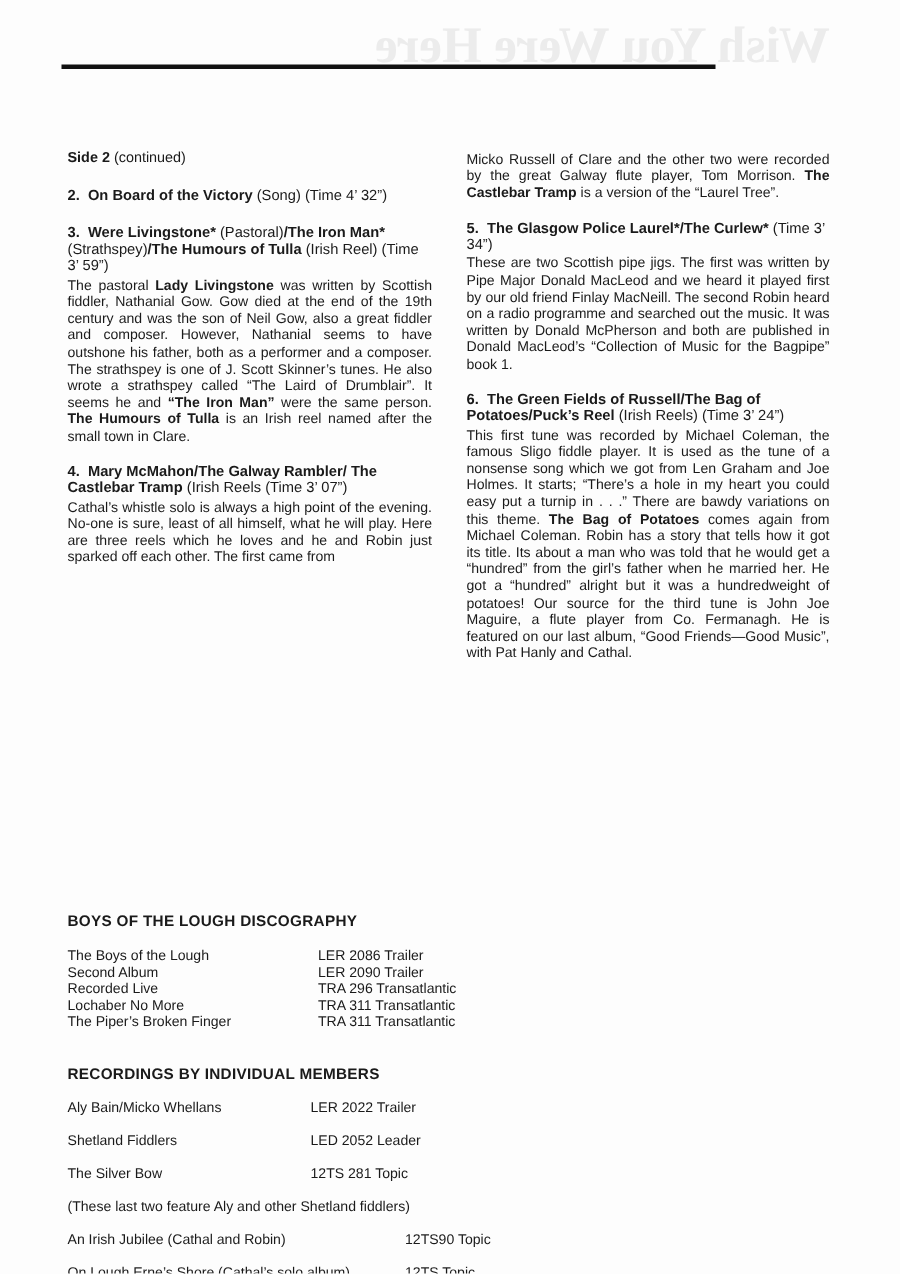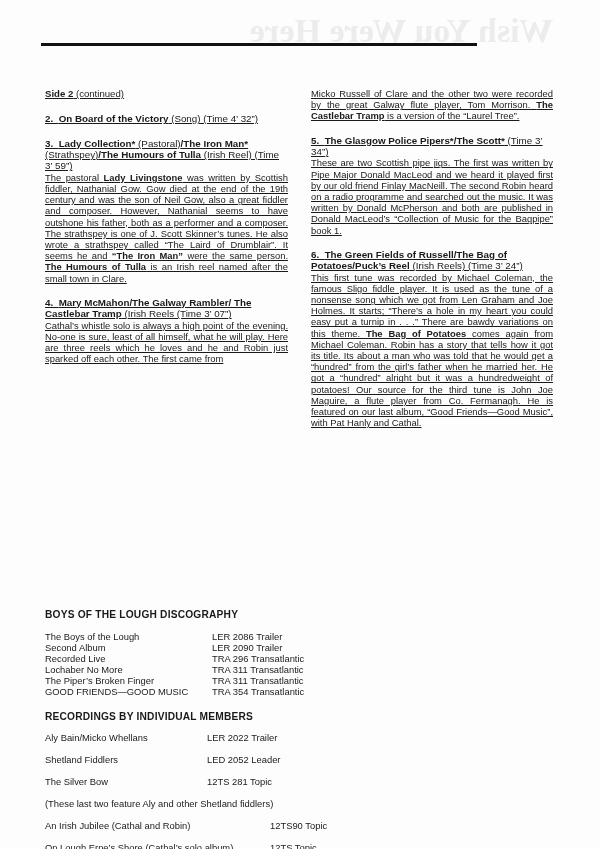--- a/index.html
+++ b/index.html
@@ -1,21 +1,21 @@
 <!DOCTYPE html>
 <html><head>
 <meta charset="utf-8">
 <style>
   html, body { margin:0; padding:0; }
   body { width:600px; height:849px; background:#fdfdfd; position:relative; overflow:hidden;
          font-family:"Liberation Sans", sans-serif; color:#1a1a1a; }
   .ghost { position:absolute; left:250px; top:12px; font-family:"Liberation Serif", serif;
            font-size:34px; font-weight:bold; color:#ececec; transform:scaleX(-1); white-space:nowrap; }
   .rule { position:absolute; left:41px; top:43px; width:436px; height:3px; background:#111; }
-  .col { position:absolute; top:88px; width:220px; font-size:9.4px; line-height:11.2px;text-decoration:underline; }
+  .col { position:absolute; top:100px; width:220px; font-size:9.4px; line-height:11.2px; }
   .col.left { left:45px; width:220px; }
   .col.right { left:311px; width:242px; }
   .col.left { width:243px; }
   .p { text-align:justify; margin:0; }
   .side { font-size:9.6px; margin:0 0 14px 0; }
   .side b { font-weight:bold; }
   .sec { margin-bottom:13px; }
   .head { font-size:9.8px; margin:0; line-height:11.4px; }
   b { font-weight:bold; }
   .disc { position:absolute; left:45px; top:609px; width:520px; font-size:9.4px; }
@@ -35,37 +35,37 @@
 <div class="ghost">Wish You Were Here</div>
 <div class="rule"></div>
 
 <div class="col left">
   <p class="side"><b>Side  2</b><span> (continued)</span></p>
   <div id="left-tracks">
       <div class="sec">
         <p class="head"><b>2.&nbsp;&nbsp;</b><b>On Board of the Victory</b><span> (Song) (Time 4’ 32”)</span></p>
       </div>
       <div class="sec">
-        <p class="head"><b>3.&nbsp;&nbsp;</b><b>Lady Collection*</b><span> (Pastoral)</span><b>/The Iron Man*</b><span> (Strathspey)</span><b>/The Humours of Tulla</b><span> (Irish Reel) (Time 3’ 59”)</span></p>
+        <p class="head"><b>3.&nbsp;&nbsp;</b><b>Were Livingstone*</b><span> (Pastoral)</span><b>/The Iron Man*</b><span> (Strathspey)</span><b>/The Humours of Tulla</b><span> (Irish Reel) (Time 3’ 59”)</span></p>
         <p class="p"><span>The pastoral </span><b>Lady Livingstone</b><span> was written by Scottish fiddler, Nathanial Gow. Gow died at the end of the 19th century and was the son of Neil Gow, also a great fiddler and composer. However, Nathanial seems to have outshone his father, both as a performer and a composer. The strathspey is one of J. Scott Skinner’s tunes. He also wrote a strathspey called “The Laird of Drumblair”. It seems he and </span><b>“The Iron Man”</b><span> were the same person. </span><b>The Humours of Tulla</b><span> is an Irish reel named after the small town in Clare.</span></p>
       </div>
       <div class="sec" style="margin-bottom: 0px;">
         <p class="head"><b>4.&nbsp;&nbsp;</b><b>Mary McMahon/The Galway Rambler/ The Castlebar Tramp</b><span> (Irish Reels (Time 3’ 07”)</span></p>
         <p class="p"><span>Cathal’s whistle solo is always a high point of the evening. No-one is sure, least of all himself, what he will play. Here are three reels which he loves and he and Robin just sparked off each other. The first came from</span></p>
       </div>
     </div>
 </div>
 
 <div class="col right">
   <div id="right-tracks">
       <div class="sec" style="margin-bottom: 13px;">
         <p class="p"><span>Micko Russell of Clare and the other two were recorded by the great Galway flute player, Tom Morrison. </span><b>The Castlebar Tramp</b><span> is a version of the “Laurel Tree”.</span></p>
       </div>
       <div class="sec">
-        <p class="head"><b>5.&nbsp;&nbsp;</b><b>The Glasgow Police Pipers*/The Scott*</b><span> (Time 3’ 34”)</span></p>
+        <p class="head"><b>5.&nbsp;&nbsp;</b><b>The Glasgow Police Laurel*/The Curlew*</b><span> (Time 3’ 34”)</span></p>
         <p class="p"><span>These are two Scottish pipe jigs. The first was written by Pipe Major Donald MacLeod and we heard it played first by our old friend Finlay MacNeill. The second Robin heard on a radio programme and searched out the music. It was written by Donald McPherson and both are published in Donald MacLeod’s “Collection of Music for the Bagpipe” book 1.</span></p>
       </div>
       <div class="sec">
         <p class="head"><b>6.&nbsp;&nbsp;</b><b>The Green Fields of Russell/The Bag of Potatoes/Puck’s Reel</b><span> (Irish Reels) (Time 3’ 24”)</span></p>
         <p class="p"><span>This first tune was recorded by Michael Coleman, the famous Sligo fiddle player. It is used as the tune of a nonsense song which we got from Len Graham and Joe Holmes. It starts; “There’s a hole in my heart you could easy put a turnip in . . .” There are bawdy variations on this theme. </span><b>The Bag of Potatoes</b><span> comes again from Michael Coleman. Robin has a story that tells how it got its title. Its about a man who was told that he would get a “hundred” from the girl’s father when he married her. He got a “hundred” alright but it was a hundredweight of potatoes! Our source for the third tune is John Joe Maguire, a flute player from Co. Fermanagh. He is featured on our last album, “Good Friends—Good Music”, with Pat Hanly and Cathal.</span></p>
       </div>
     </div>
 </div>
 
 <div class="disc">
@@ -84,24 +84,20 @@
         <span>TRA 296 Transatlantic</span>
       </div>
       <div class="drow">
         <span class="t">Lochaber No More</span>
         <span>TRA 311 Transatlantic</span>
       </div>
       <div class="drow">
         <span class="t">The Piper’s Broken Finger</span>
         <span>TRA 311 Transatlantic</span>
       </div>
-      <div class="drow">
-        <span class="t">GOOD FRIENDS—GOOD MUSIC</span>
-        <span>TRA 354 Transatlantic</span>
-      </div>
     </div>
 </div>
 
 <div class="indiv">
   <h2>RECORDINGS BY INDIVIDUAL MEMBERS</h2>
   <div id="indiv-list">
       <div class="irow">
         <span class="t">Aly Bain/Micko Whellans</span>
         <span>LER 2022 Trailer</span>
       </div>

